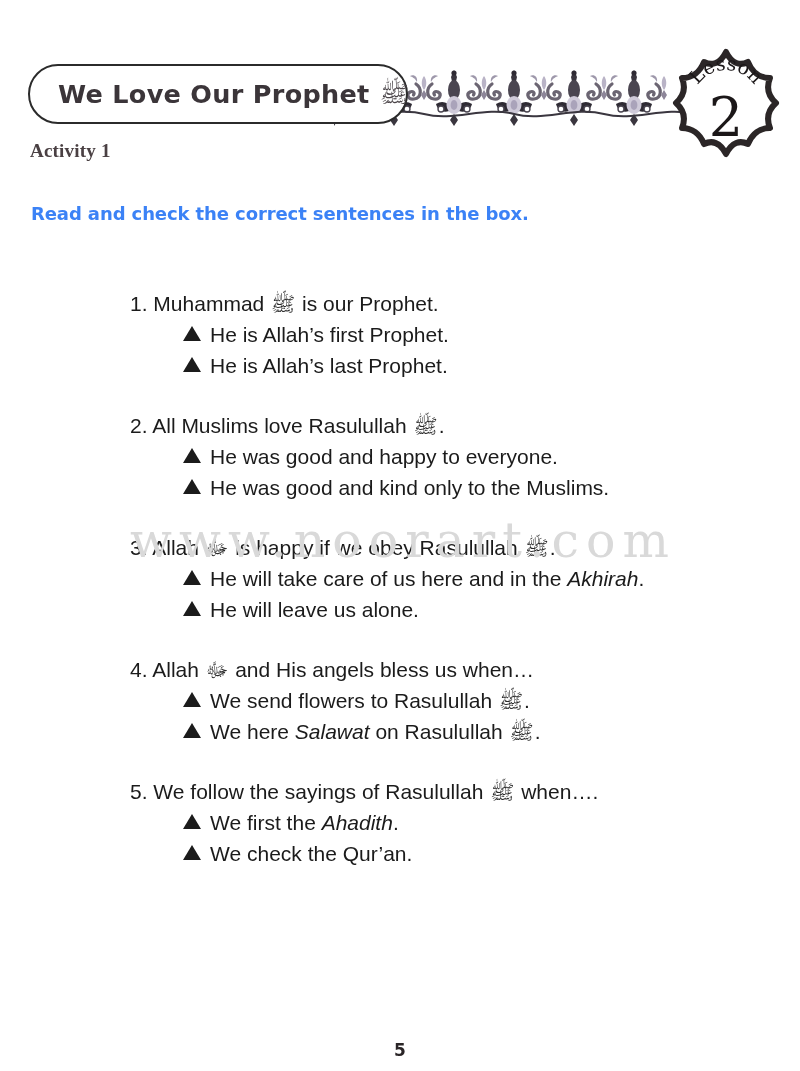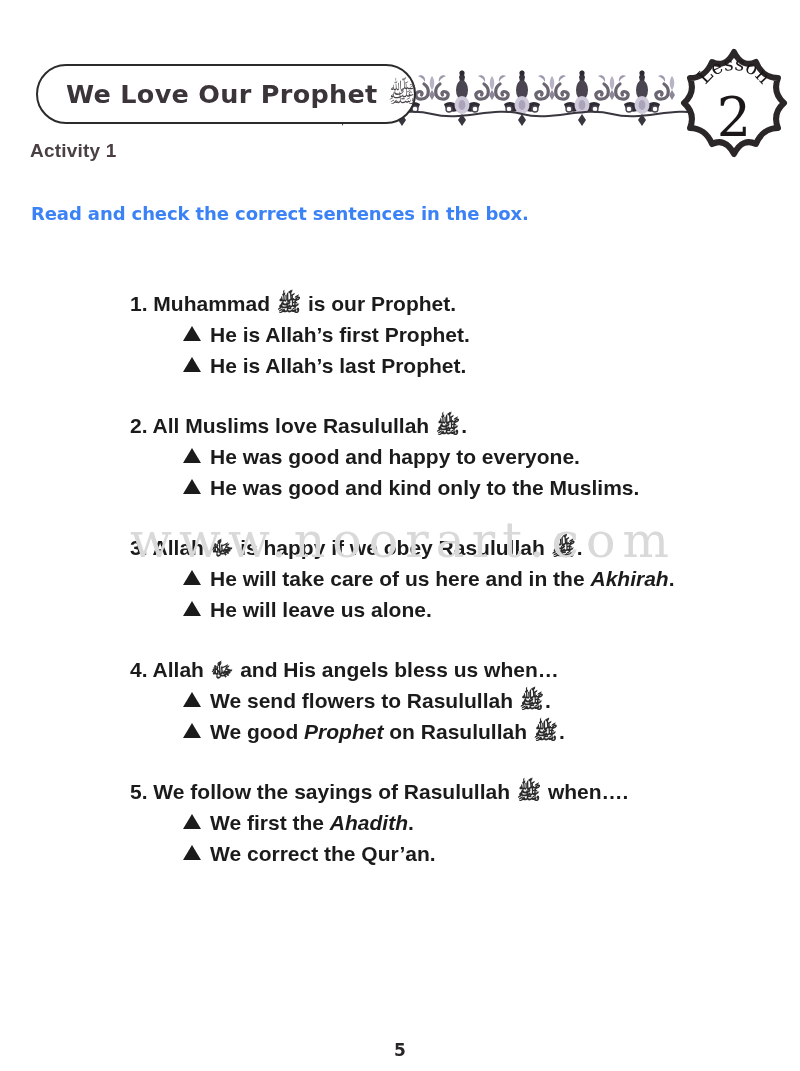--- a/index.html
+++ b/index.html
@@ -20,21 +20,21 @@
   .page {
     position: absolute;
     inset: 0;
     width: 800px;
     height: 1071px;
   }
 
   
   .header-band {
     position: absolute;
-    left: 12px;
+    left: 4px;
     top: 48px;
     width: 720px;
     height: 110px;
   }
 
   .ornament-strip {
     position: absolute;
     left: 330px;
     top: 16px;
     width: 360px;
@@ -81,21 +81,21 @@
     height: 116px;
     z-index: 4;
   }
   .lesson-badge svg { display: block; }
 
   
   .activity-label {
     position: absolute;
     left: 30px;
     top: 140px;
-    font-family: Liberation Sans, sans-serif;
+    font-family: Liberation Serif, serif;
     font-weight: bold;
     font-size: 19px;
     color: #4a4043;
     letter-spacing: 0.2px;
     text-align: right;
   }
 
   
   .instruction {
     position: absolute;
@@ -111,21 +111,20 @@
 
   
   .question-list {
     position: absolute;
     left: 0;
     top: 288px;
     width: 800px;
   }
   .question-block {
     margin-bottom: 29px;
-    font-weight: bold;
   }
   .question-stem {
     margin-left: 130px;
     font-family: "Liberation Sans", sans-serif;
     font-size: 21px;
     line-height: 31px;
     color: #1b1b1b;
     white-space: nowrap;
   }
   .stem-number { }
@@ -333,38 +332,38 @@
         <span>Allah</span>
         <span class="sal">ﷻ</span>
         <span>and His angels bless us when…</span>
       </div>
       <div class="option-row">
         <span class="tri-bullet"></span>
         <span>We send flowers to Rasulullah</span>&nbsp;<span class="sal">ﷺ</span><span>.</span>
       </div>
       <div class="option-row">
         <span class="tri-bullet"></span>
-        <span>We good</span>&nbsp;<span class="ital">Prophet</span>&nbsp;<span>on Rasulullah</span>&nbsp;<span class="sal">ﷺ</span><span>.</span>
+        <span>We here</span>&nbsp;<span class="ital">Salawat</span>&nbsp;<span>on Rasulullah</span>&nbsp;<span class="sal">ﷺ</span><span>.</span>
       </div>
     </div>
 
     <div class="question-block">
       <div class="question-stem">
         <span class="stem-number">5.</span>
         <span>We follow the sayings of Rasulullah</span>
         <span class="sal">ﷺ</span>
         <span>when….</span>
       </div>
       <div class="option-row">
         <span class="tri-bullet"></span>
         <span>We first the</span>&nbsp;<span class="ital">Ahadith</span><span>.</span>
       </div>
       <div class="option-row">
         <span class="tri-bullet"></span>
-        <span>We correct the Qur’an.</span>
+        <span>We check the Qur’an.</span>
       </div>
     </div>
 
   </div>
 
   <div class="watermark">www.noorart.com</div>
 
   <div class="page-number">5</div>
 
 </div>

